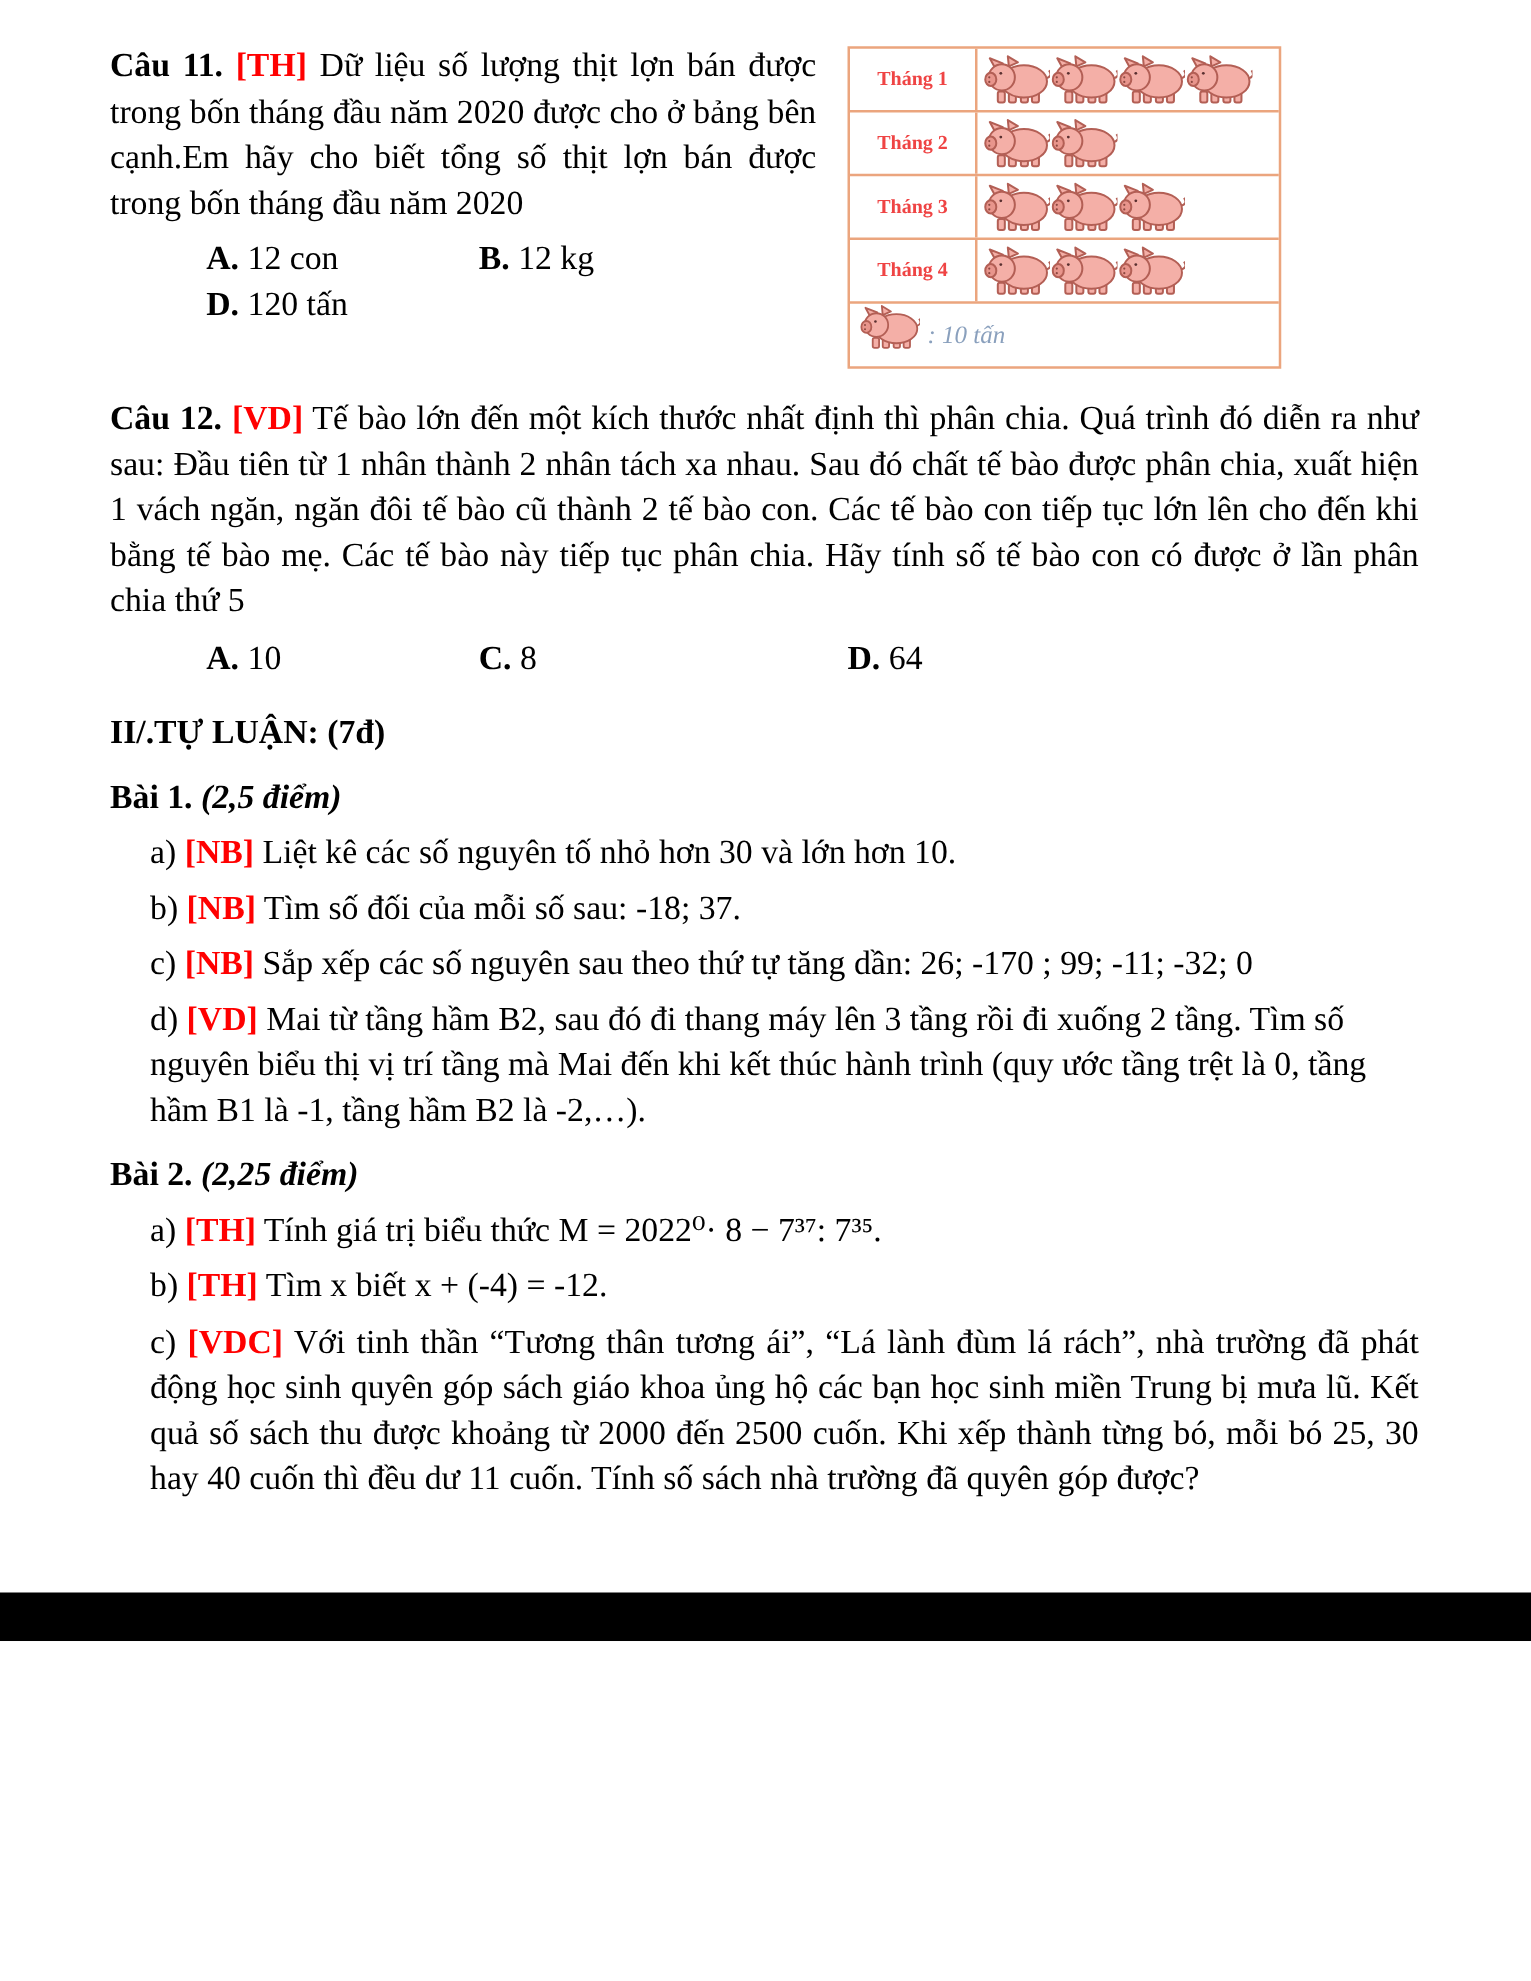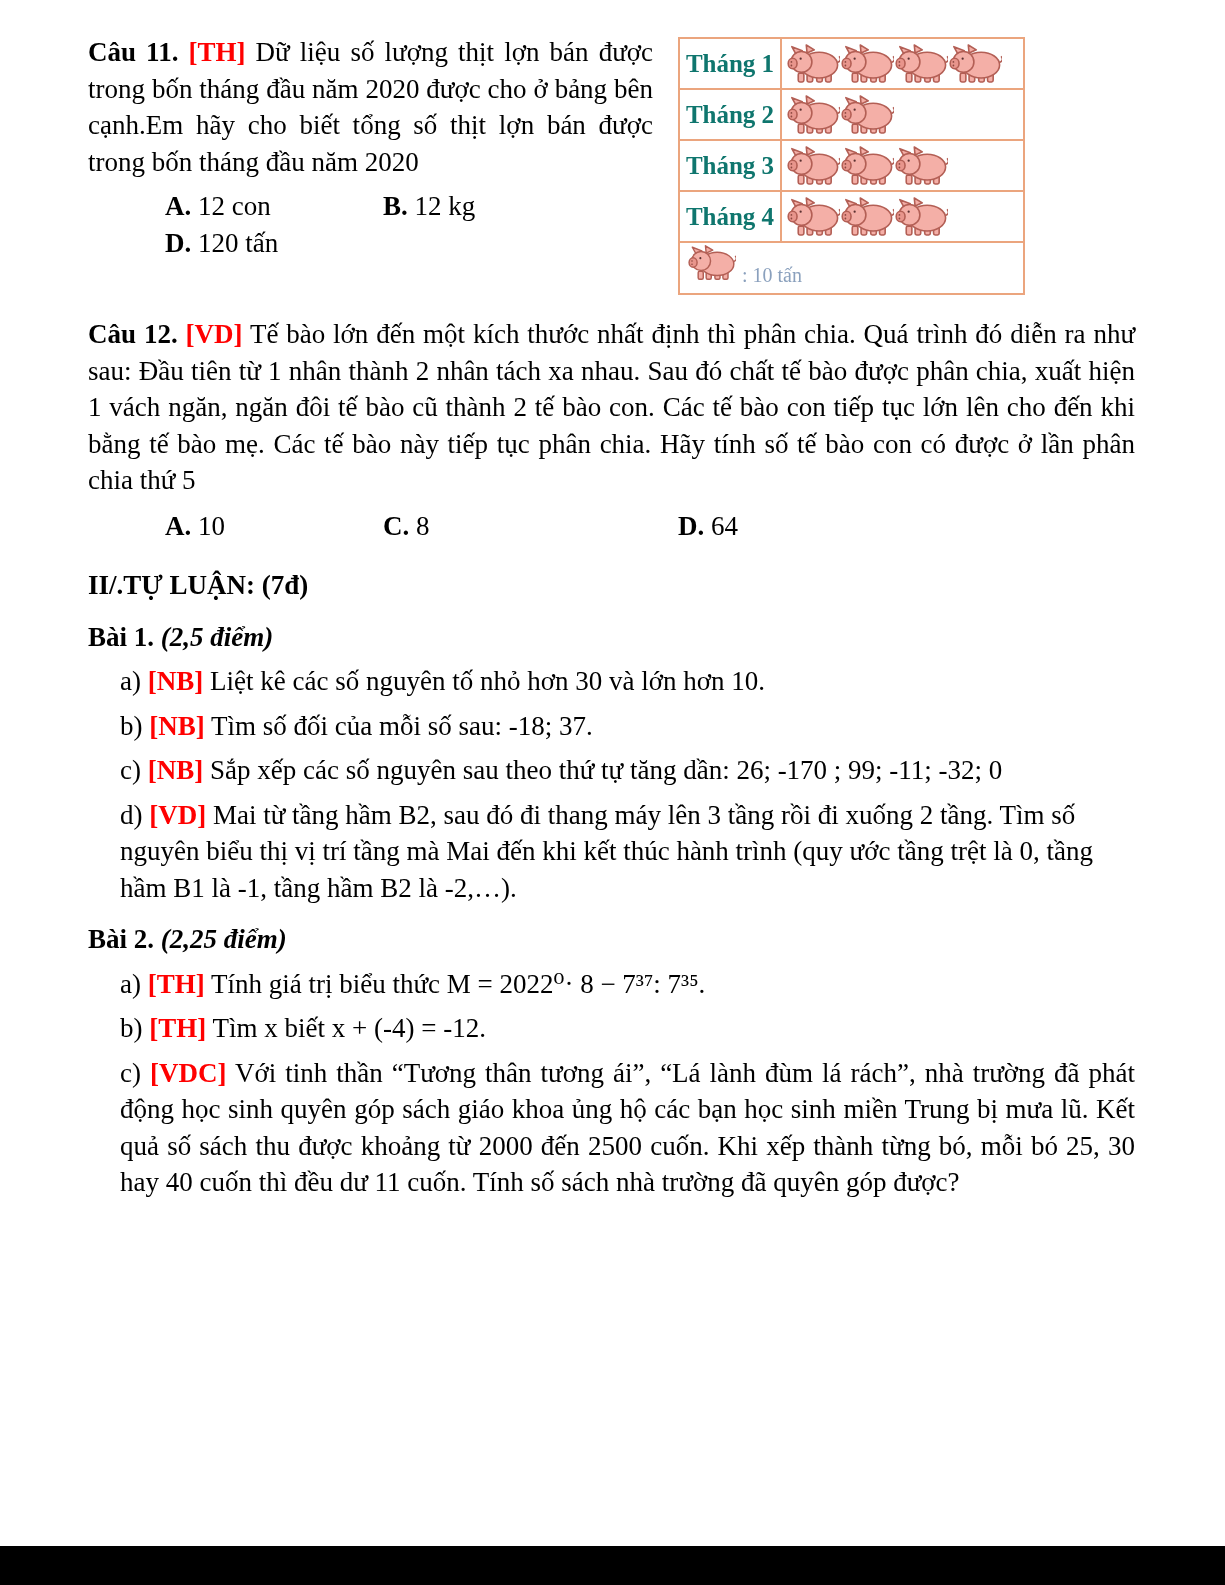--- a/index.html
+++ b/index.html
@@ -1,40 +1,40 @@
 <!DOCTYPE html>
 <html><head>
 <meta charset="utf-8">
 <style>
   * { margin:0; padding:0; box-sizing:border-box; }
   html,body { background:#ffffff; }
   body { width:1225px; font-family:"Liberation Serif","DejaVu Serif",serif; color:#000; }
-  .page { position:relative; width:1225px; height:1585px; background:#fff; overflow:hidden;
+  .page { position:relative; width:1225px; height:1313px; background:#fff; overflow:hidden;
           padding:34px 90px 0 88px; font-size:27px; line-height:36.5px; }
 
   .tag { color:#ff0000; font-weight:bold; }
   b, .blabel { font-weight:bold; }
   .bi { font-weight:bold; font-style:italic; }
 
   
   .q11-wrap { display:flex; align-items:flex-start; }
   .q11-left { width:565px; }
   .q11-text { text-align:justify; }
   .q11-options { margin-top:8px; padding-left:77px; }
   .opt-row { display:flex; }
   .opt { width:218px; }
 
   .pict-table { margin-left:25px; margin-top:3px; width:347px; border:2px solid #eba57e; background:#fff; }
   .pict-row { display:flex; border-bottom:2px solid #eba57e; height:51px; }
   .pict-label { width:102px; border-right:2px solid #eba57e; display:flex; align-items:center; justify-content:center;
-                color:#0f766e; font-weight:bold; font-size:25px; line-height:20px; }
+                color:#ef4444; font-weight:bold; font-size:16px; line-height:20px; }
   .pict-cell { flex:1; display:flex; align-items:center; padding-left:5px; gap:1px; }
   .pict-cell svg { width:53px; height:41px; flex:0 0 auto; }
-  .pict-legend { display:flex; align-items:flex-end; height:50px; padding-left:8px;
-                 color:#8aa0bd; font-size:20px; font-family:"Liberation Serif",serif; }
+  .pict-legend { display:flex; align-items:center; height:50px; padding-left:8px;
+                 color:#8aa0bd; font-size:20px; font-family:"Liberation Serif",serif;font-style:italic; }
   .pict-legend svg { width:48px; height:39px; margin-right:6px; }
 
   
   .q12-text { margin-top:21px; text-align:justify; }
   .q12-options { display:flex; margin-top:9px; padding-left:77px; }
   .q12-options .o1 { width:218px; }
   .q12-options .o2 { width:217px; }
   .q12-options .o3 { width:295px; }
 
   

